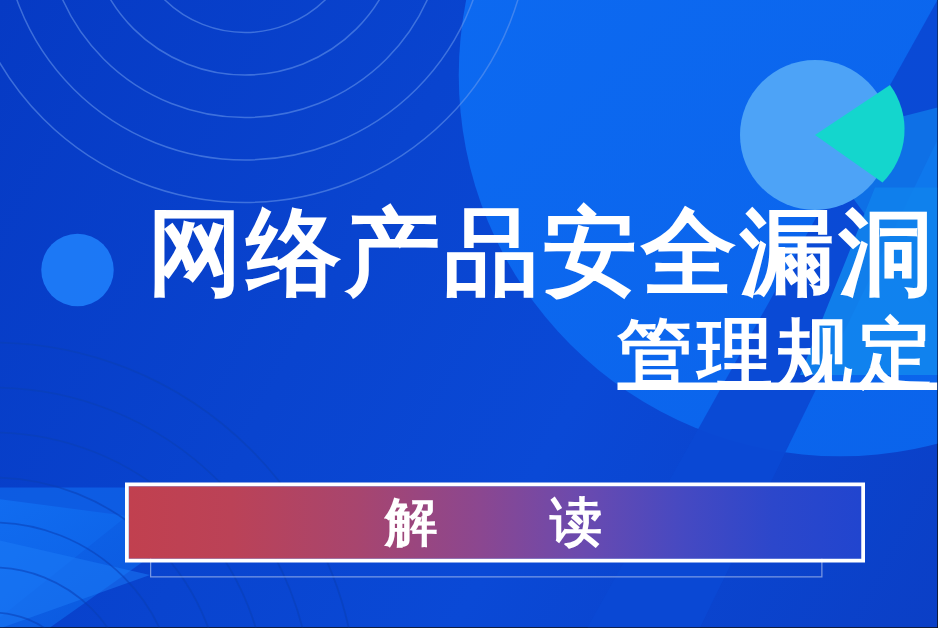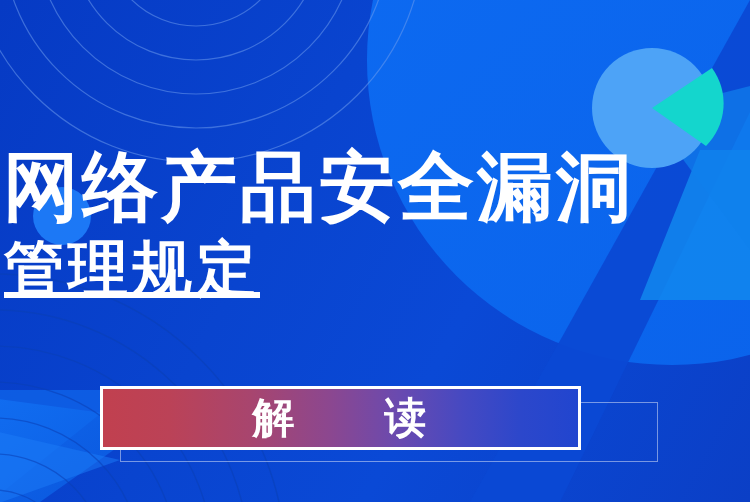--- a/index.html
+++ b/index.html
@@ -20,22 +20,22 @@
   }
 
   
   .deco { position: absolute; inset: 0; overflow: hidden; pointer-events: none; }
   .deco svg { position: absolute; inset: 0; display: block; }
 
   
   .title-wrap {
     position: absolute;
     left: 0; right: 0;
-    top: 144px;
-    text-align: left;
+    top: 159px;
+    text-align: right;
     z-index: 6;
   }
   .main-title {
     margin: 0;
     font-size: 76px;
     line-height: 86px;
     font-weight: 700;
     color: #ffffff;
     letter-spacing: 3px;
     text-indent: 3px;
@@ -67,21 +67,21 @@
     left: 20px;
     top: 16px;
     width: 538px;
     height: 60px;
     border: 1px solid rgba(255,255,255,0.45);
   }
   .banner-bar {
     position: absolute;
     left: 0;
     top: 0;
-    width: 481px;
+    width: 592px;
     height: 64px;
     border: 3px solid #ffffff;
     background: linear-gradient(90deg,
         #c1404f 0%,
         #bb4257 14%,
         #a8456e 31%,
         #8b4790 48%,
         #6a4aaf 62%,
         #4549c2 76%,
         #2c47cb 88%,

